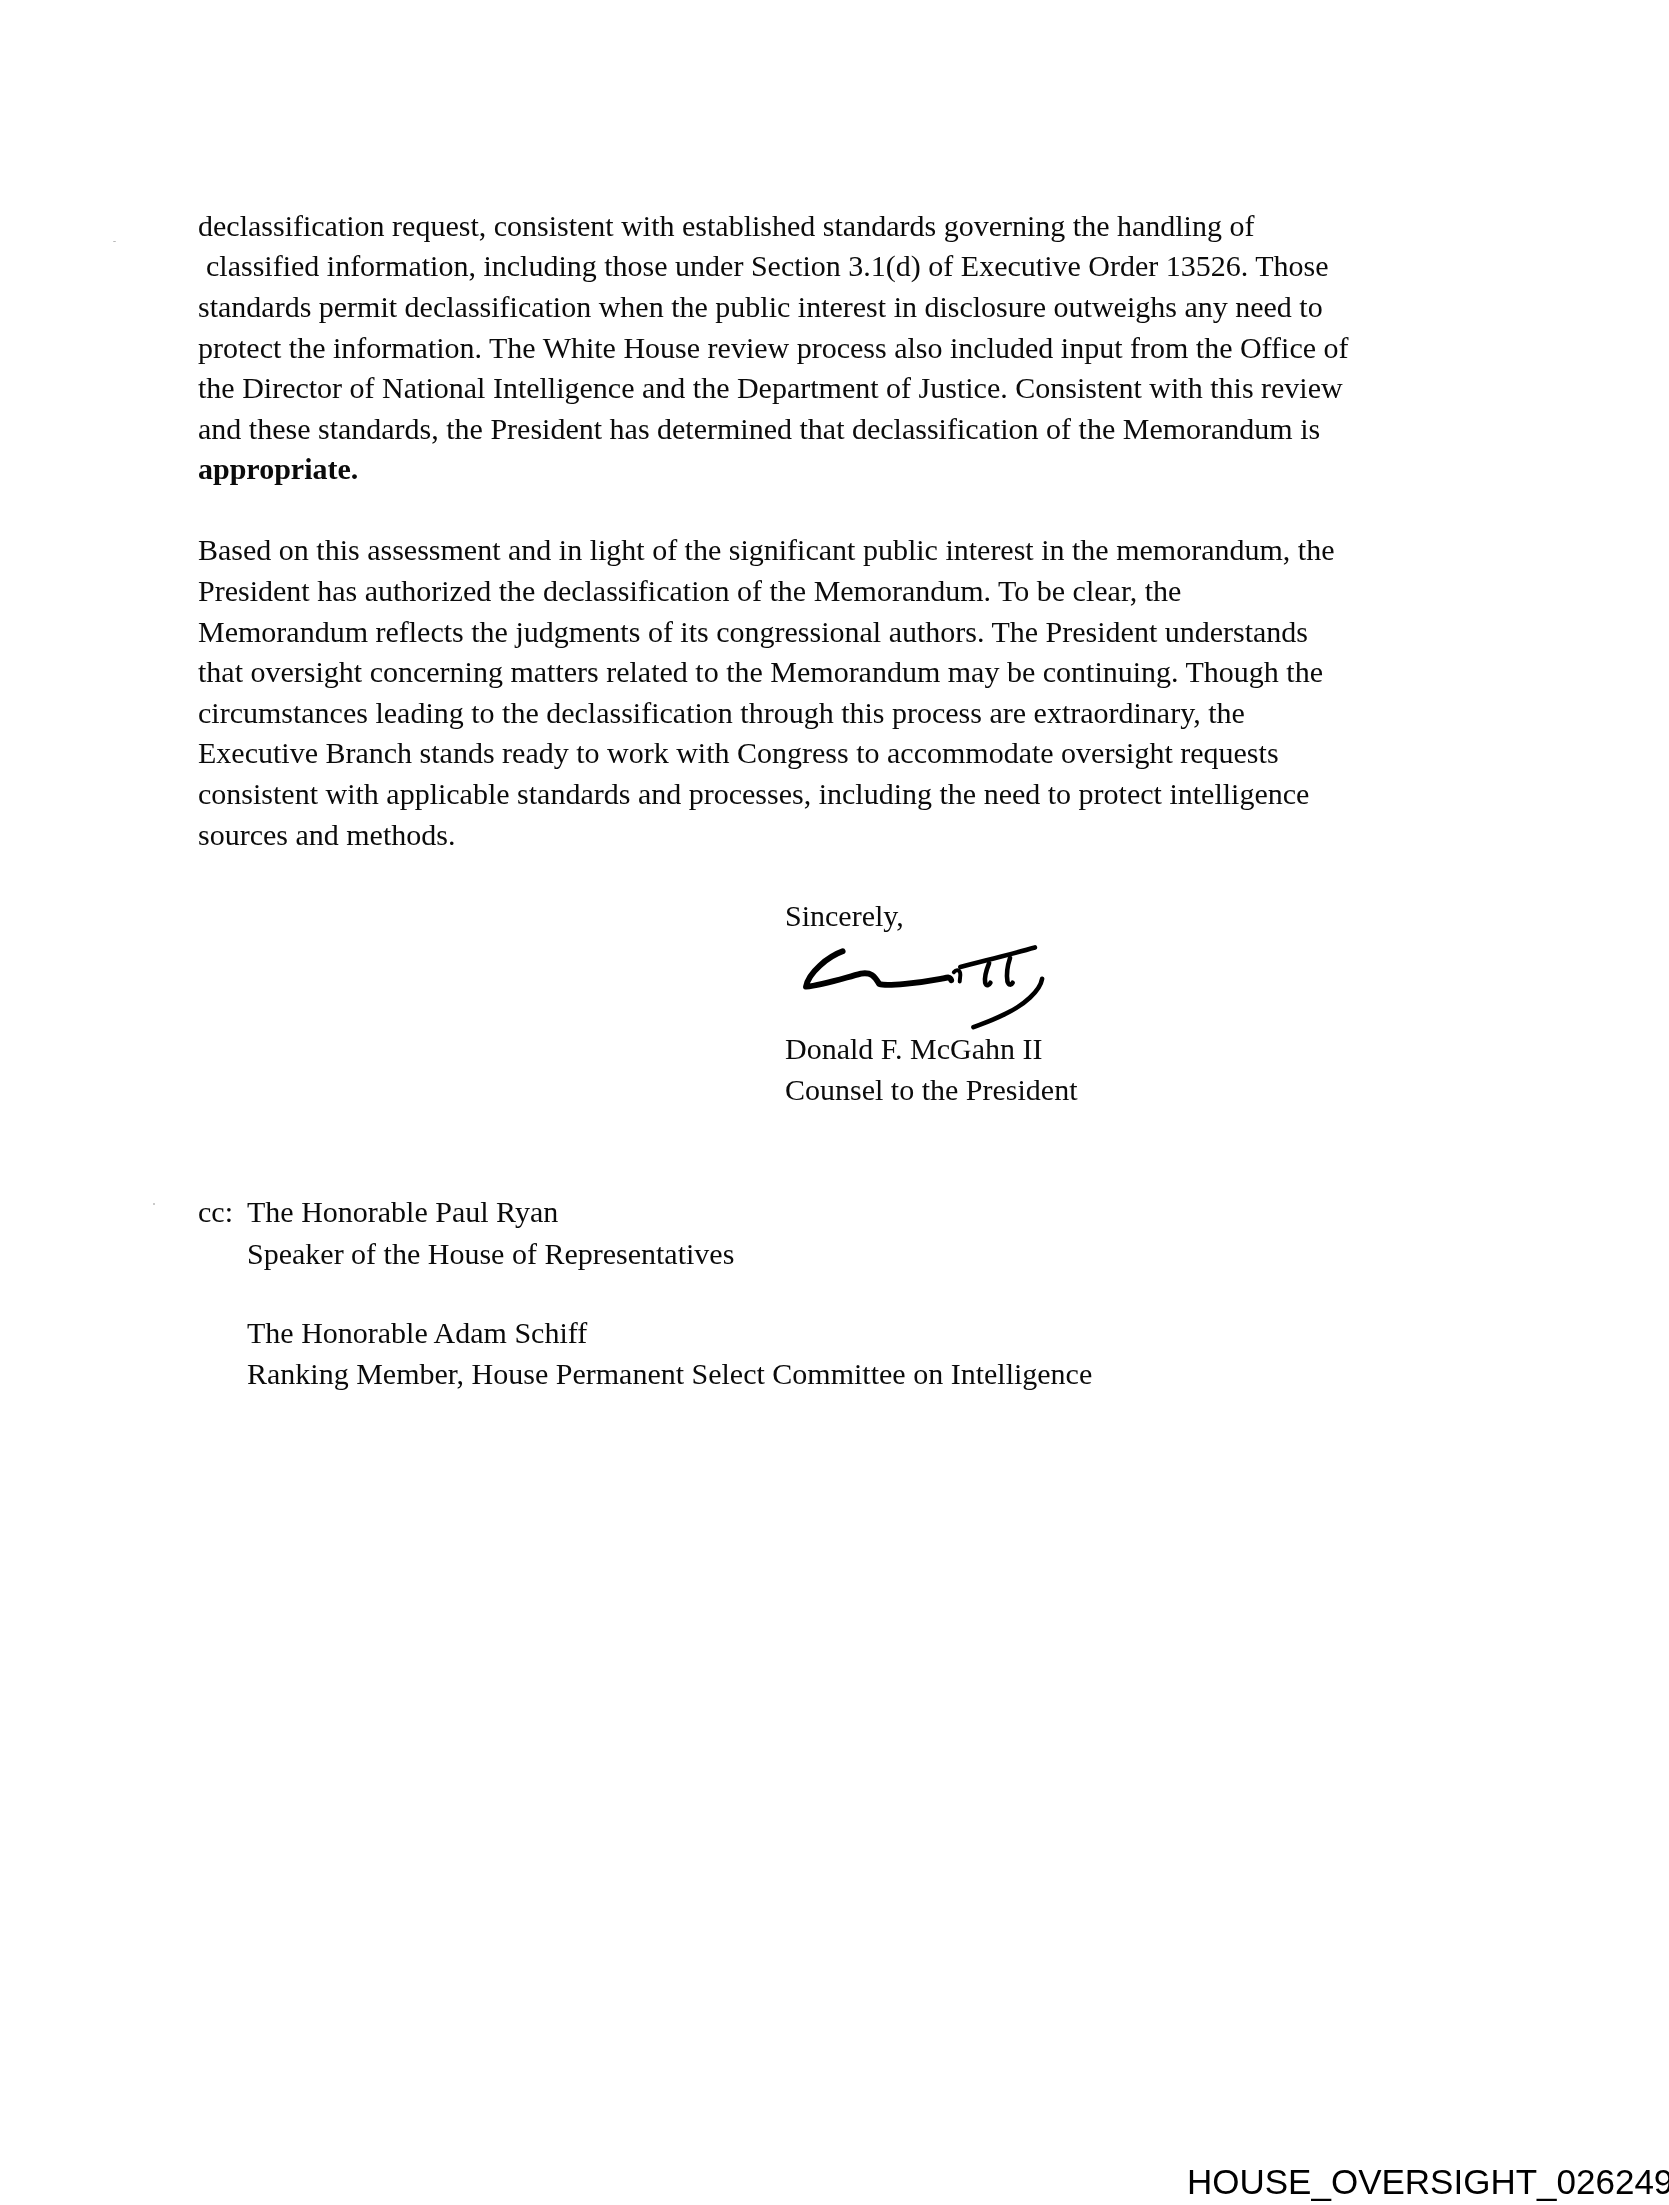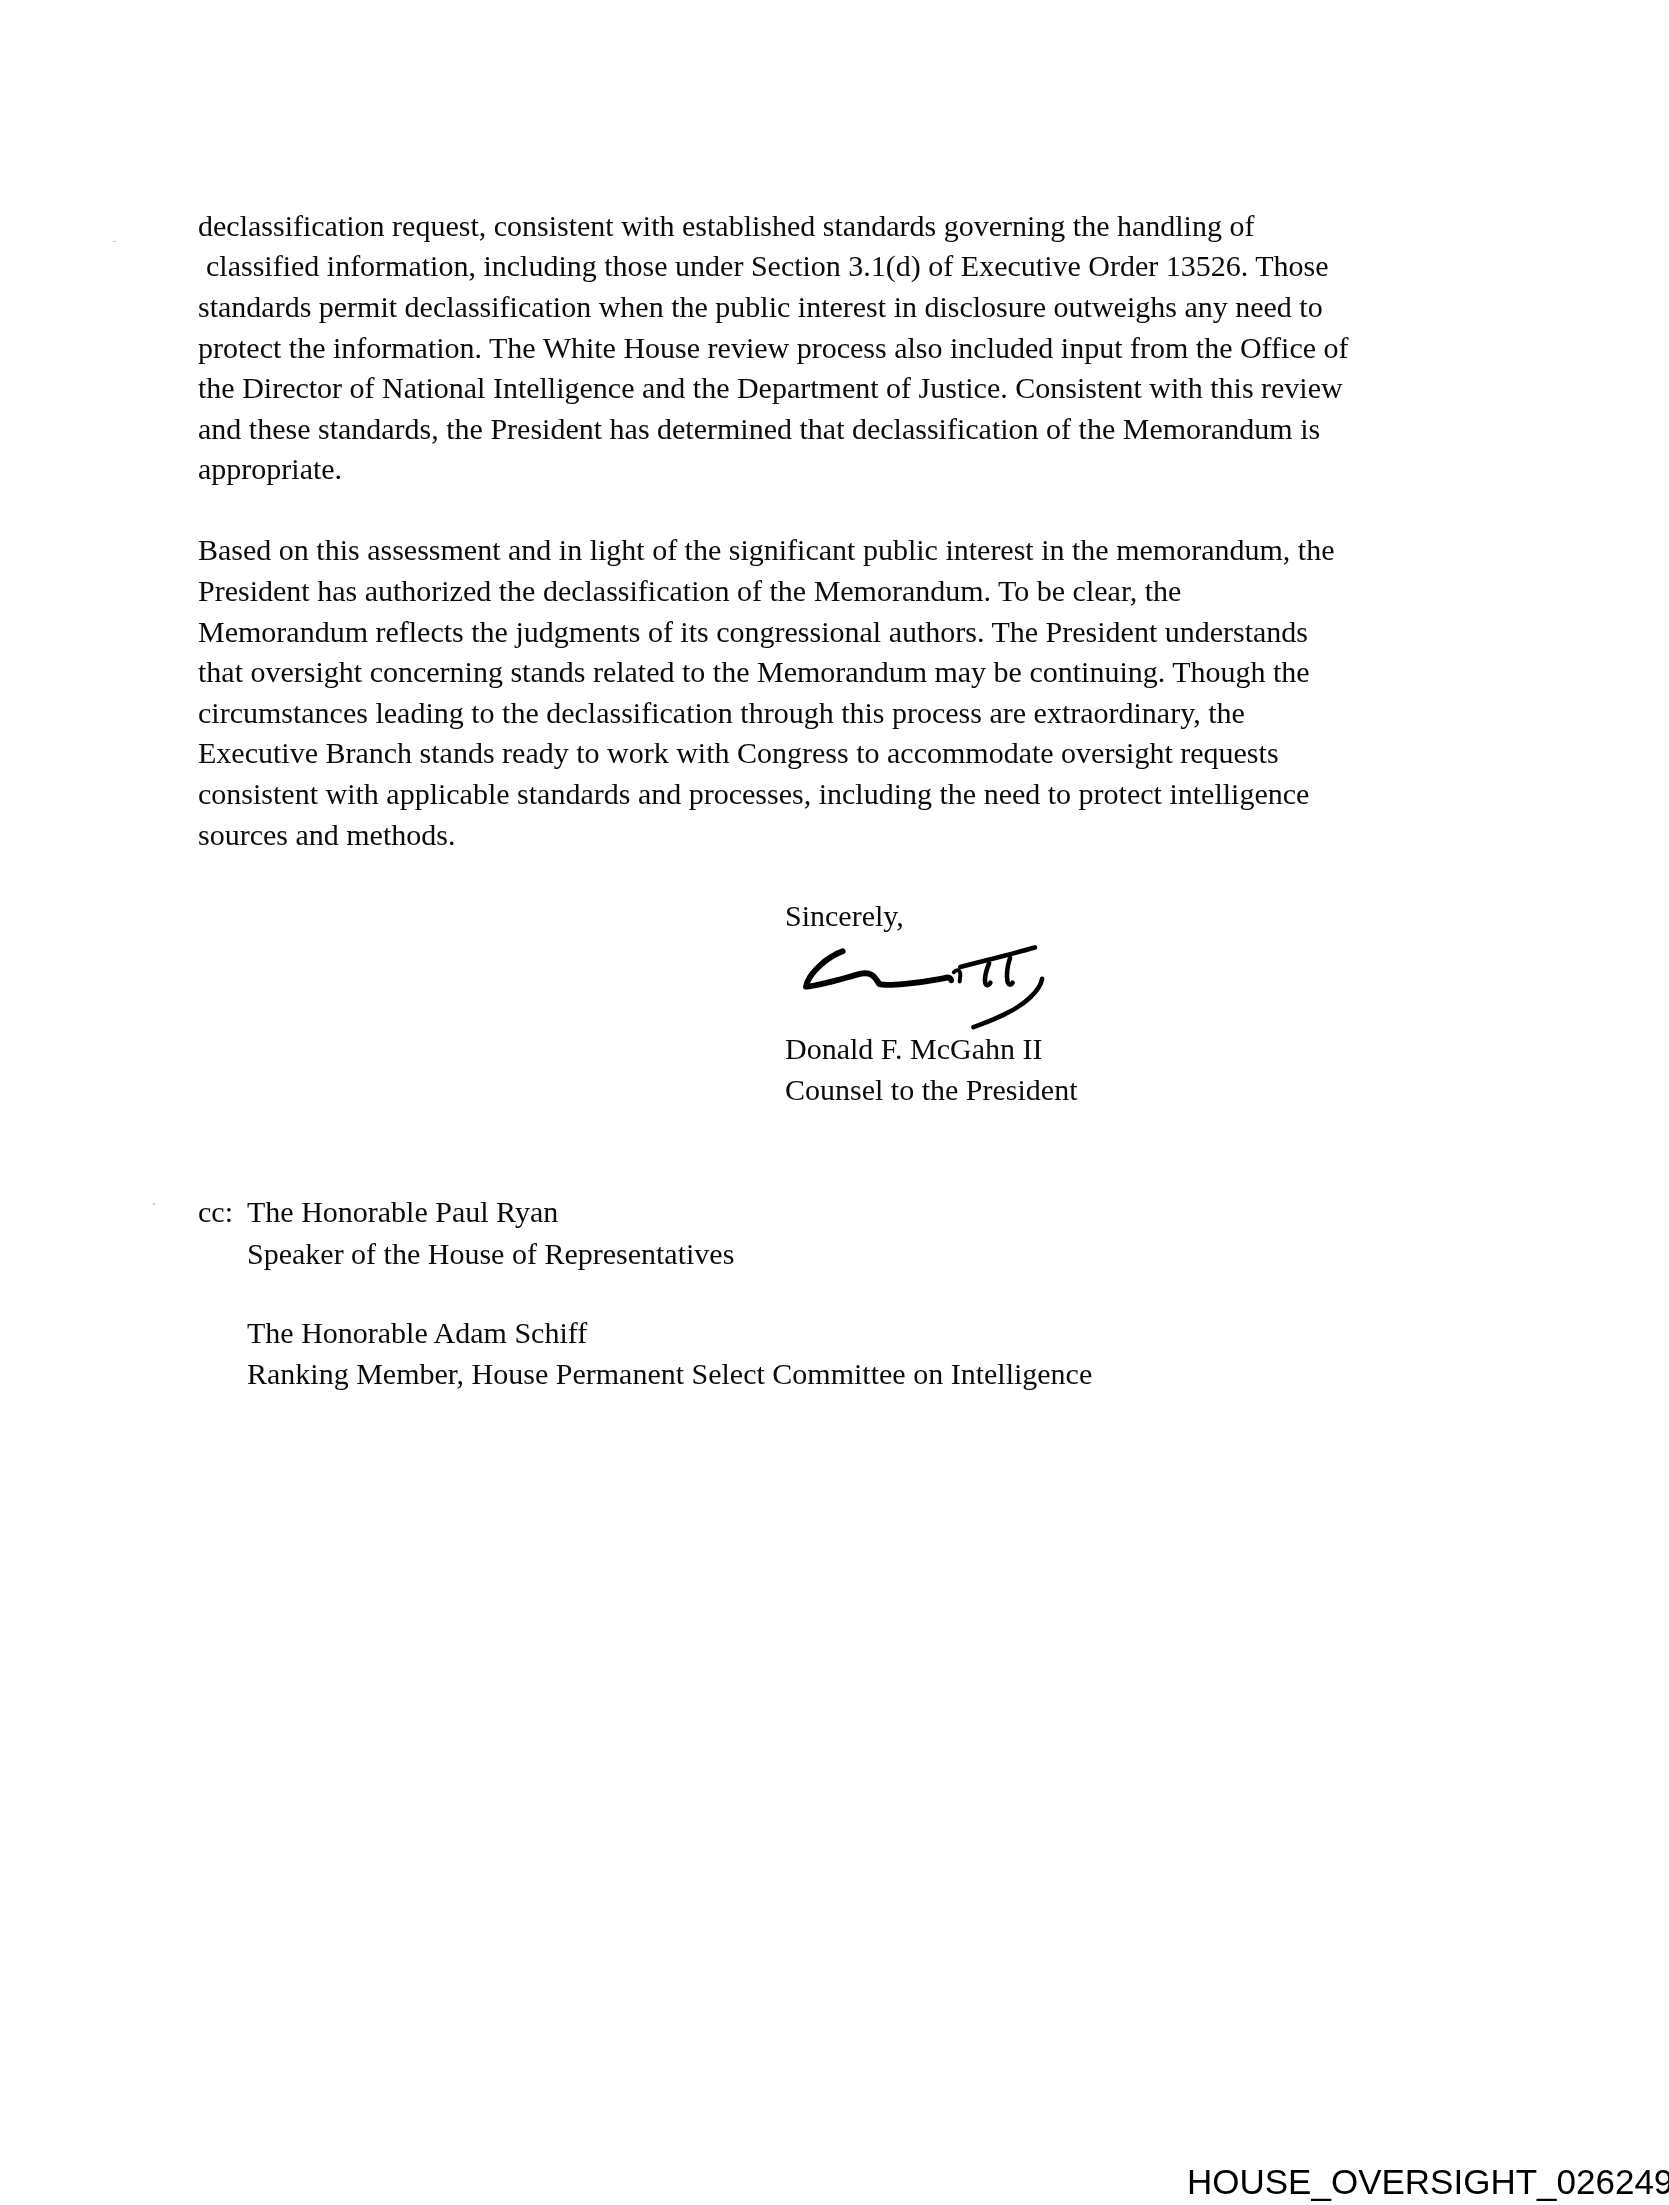--- a/index.html
+++ b/index.html
@@ -32,28 +32,28 @@
   <div class="speck" style="left:113px;top:241px;width:2.6px;height:1.3px;"></div>
   <div class="speck" style="left:153px;top:1203px;width:2px;height:2px;"></div>
 
   <div class="para">
     <div class="line" style="top:211px;">declassification request, consistent with established standards governing the handling of</div>
     <div class="line" style="top:251px;margin-left:8px;">classified information, including those under Section 3.1(d) of Executive Order 13526.  Those</div>
     <div class="line" style="top:292px;">standards permit declassification when the public interest in disclosure outweighs any need to</div>
     <div class="line" style="top:333px;">protect the information.  The White House review process also included input from the Office of</div>
     <div class="line" style="top:373px;">the Director of National Intelligence and the Department of Justice.  Consistent with this review</div>
     <div class="line" style="top:414px;">and these standards, the President has determined that declassification of the Memorandum is</div>
-    <div class="line" style="top:454px;">appropriate.</div>
+    <div class="line" style="top:454px;font-weight:bold;">appropriate.</div>
   </div>
 
   <div class="para">
     <div class="line" style="top:535px;">Based on this assessment and in light of the significant public interest in the memorandum, the</div>
     <div class="line" style="top:576px;">President has authorized the declassification of the Memorandum.  To be clear, the</div>
     <div class="line" style="top:617px;">Memorandum reflects the judgments of its congressional authors.  The President understands</div>
-    <div class="line" style="top:657px;">that oversight concerning stands related to the Memorandum may be continuing.  Though the</div>
+    <div class="line" style="top:657px;">that oversight concerning matters related to the Memorandum may be continuing.  Though the</div>
     <div class="line" style="top:698px;">circumstances leading to the declassification through this process are extraordinary, the</div>
     <div class="line" style="top:738px;">Executive Branch stands ready to work with Congress to accommodate oversight requests</div>
     <div class="line" style="top:779px;">consistent with applicable standards and processes, including the need to protect intelligence</div>
     <div class="line" style="top:820px;">sources and methods.</div>
   </div>
 
   <div class="sig-block">
     <div class="line" style="top:901px;">Sincerely,</div>
 
     <svg class="signature" viewBox="0 0 500 165">

